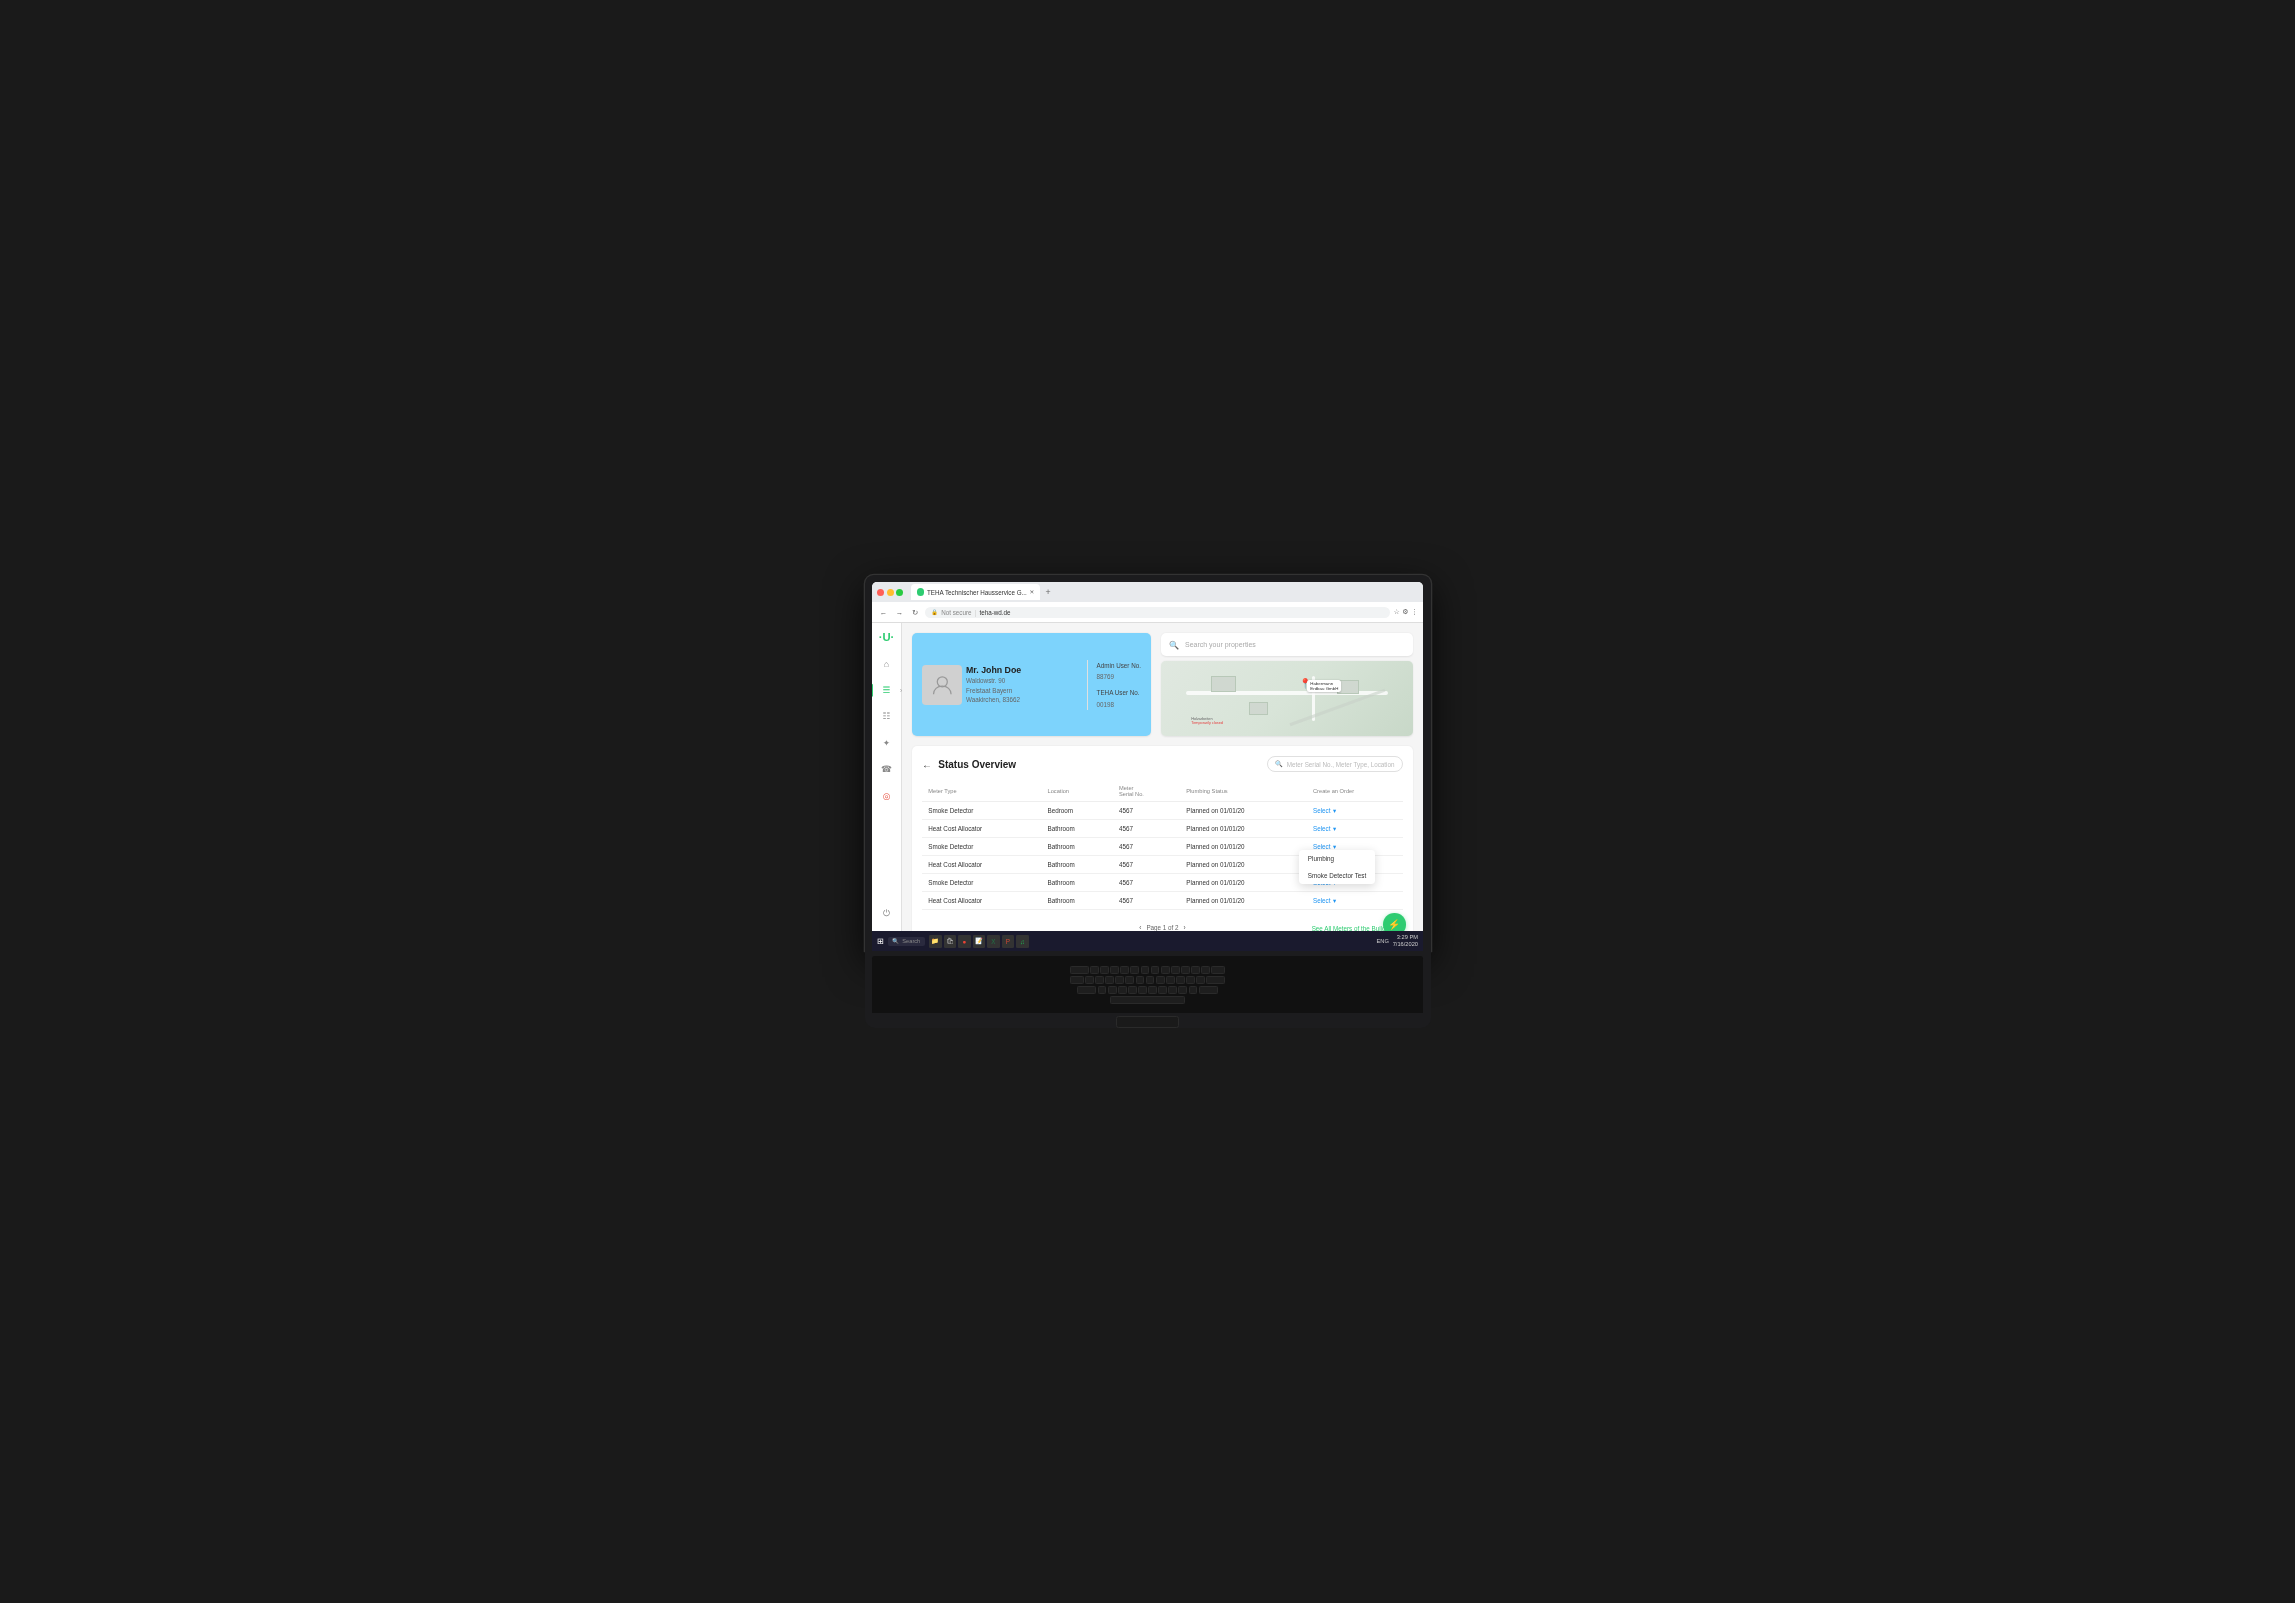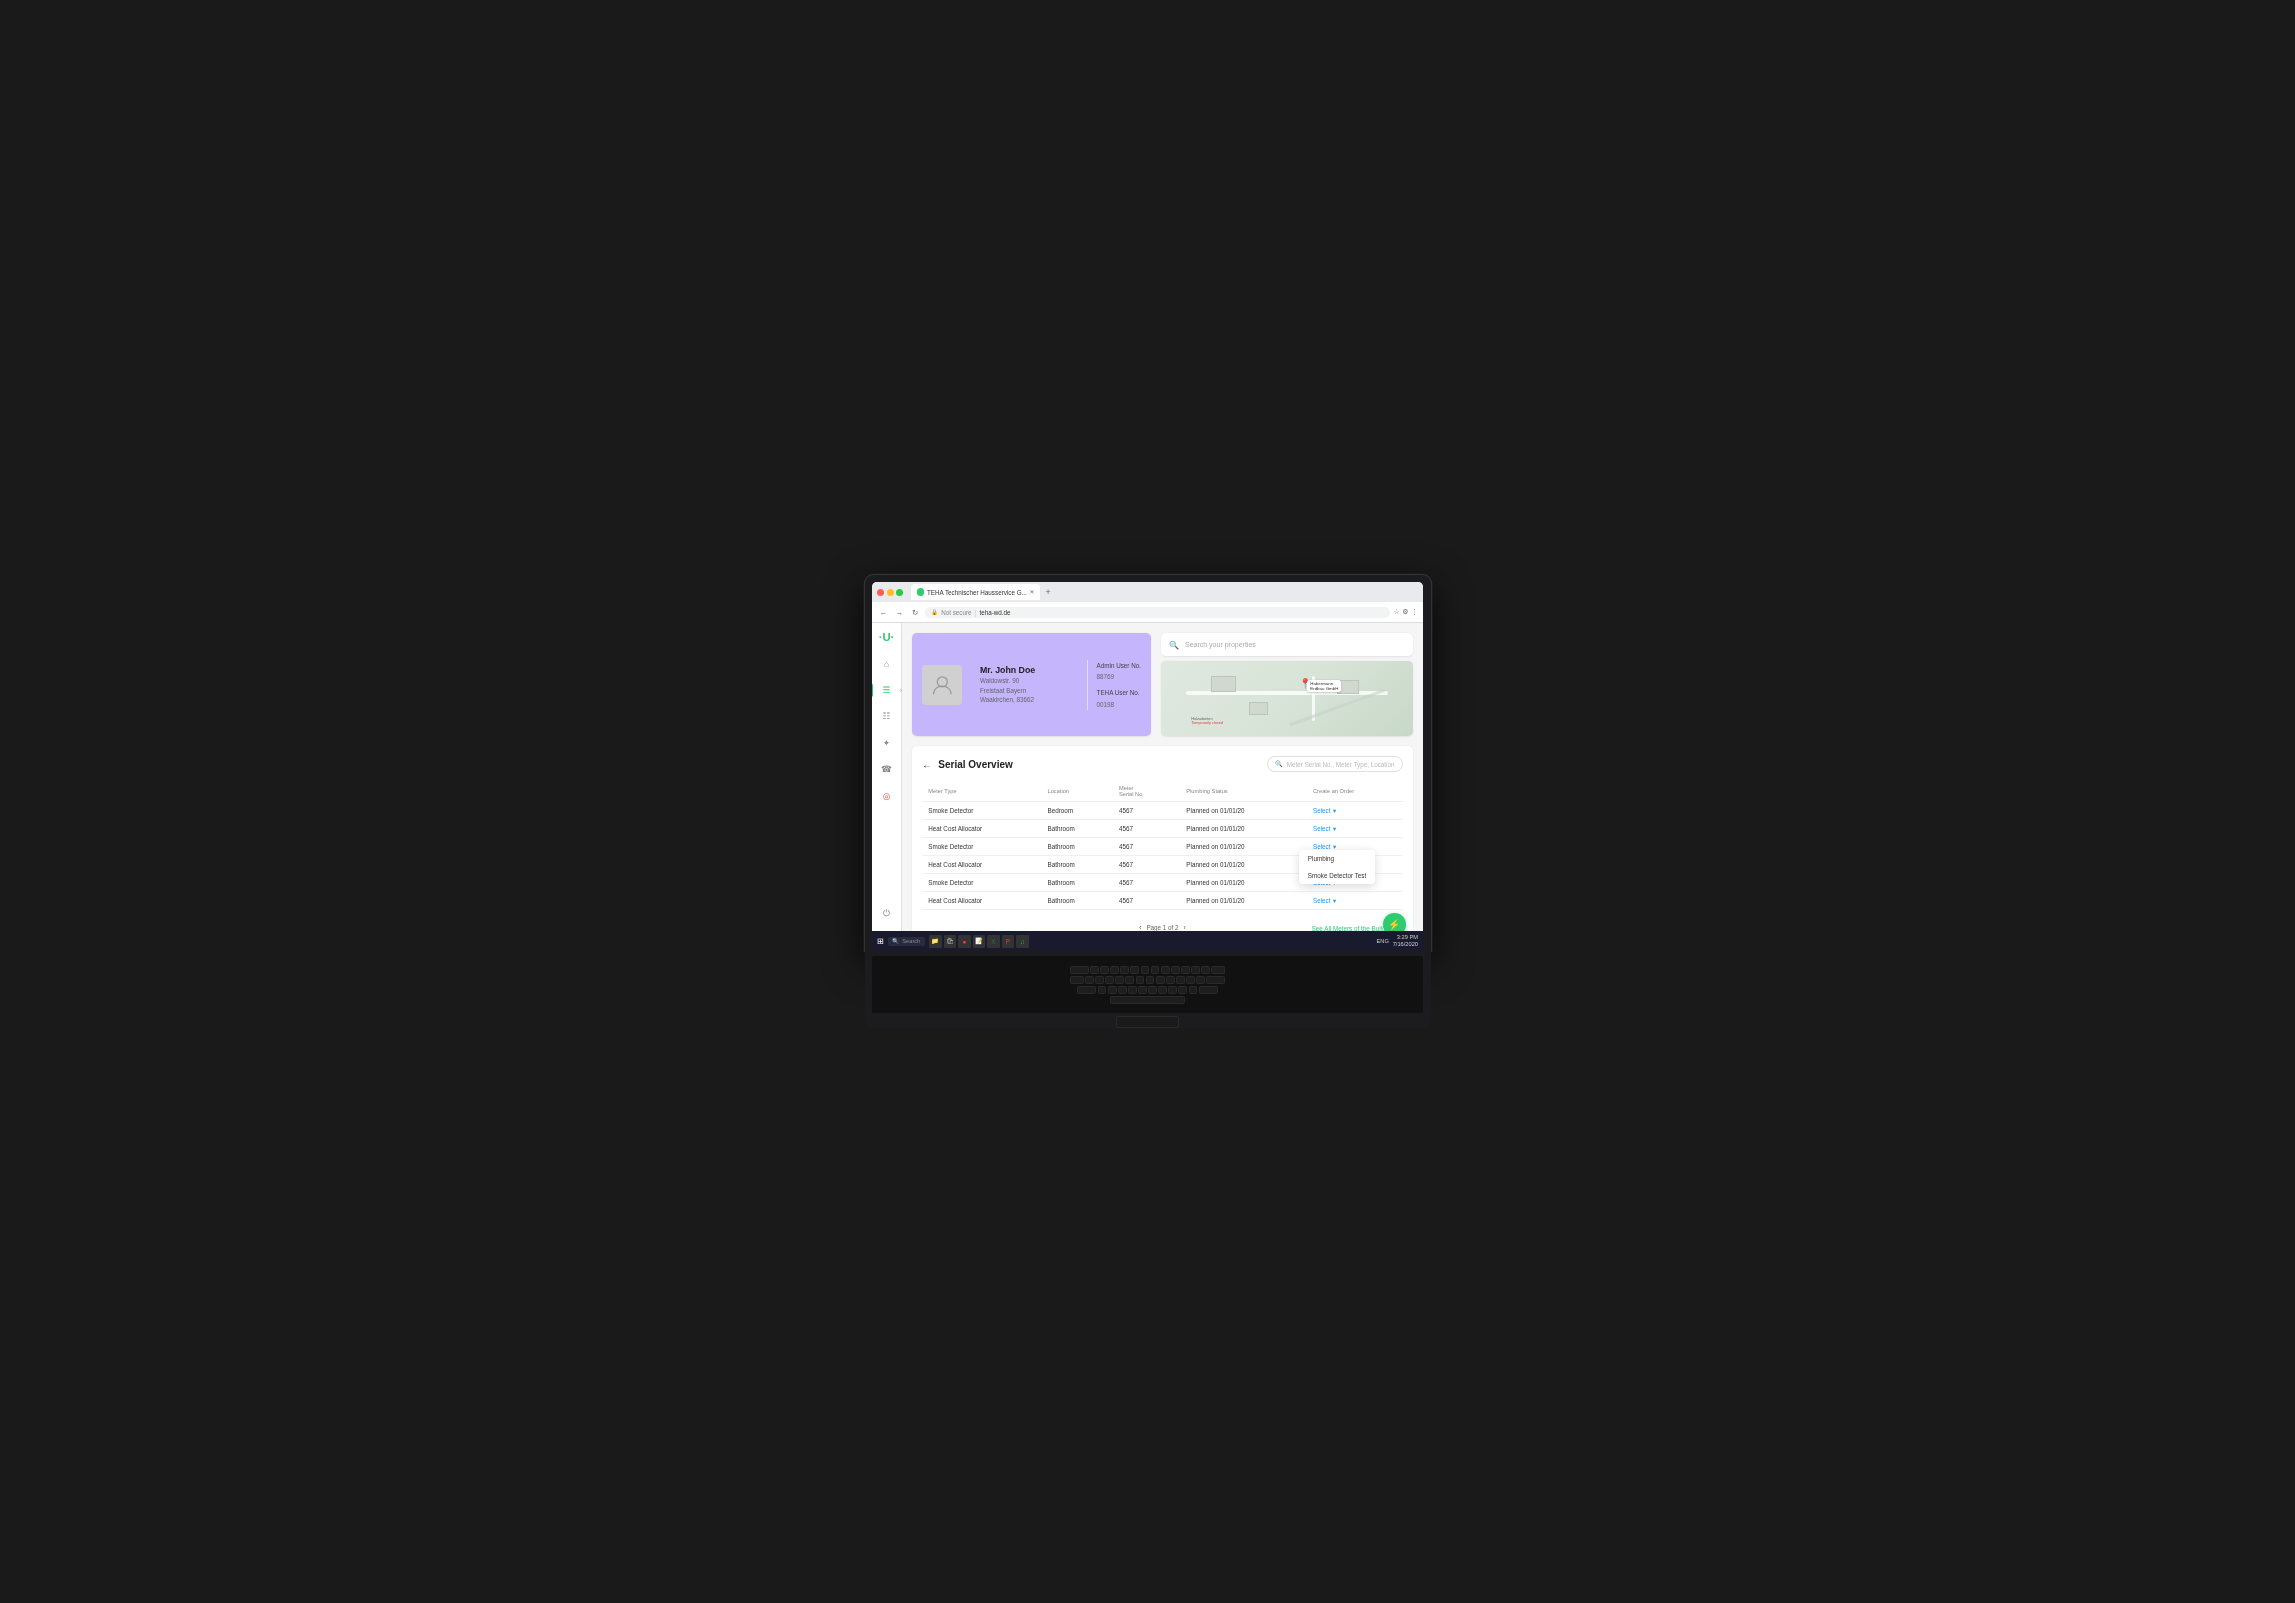--- a/index.html
+++ b/index.html
@@ -212,25 +212,25 @@
     }
 
     
     .profile-section {
       display: flex;
       gap: 10px;
       margin-bottom: 10px;
     }
 
     .profile-card {
-      background: #c4b5fd;
+      background: #7dd3fc;
       border-radius: 5px;
       padding: 10px;
       display: flex;
-      gap: 18px;
+      gap: 4px;
       align-items: center;
       flex: 0 0 auto;
       width: 239px;
       box-shadow: 0 0.6px 1.9px rgba(0,0,0,0.08);
     }
 
     .avatar-placeholder {
       width: 40px;
       height: 40px;
       background: #d0d0d0;
@@ -782,21 +782,21 @@
                   </div>
                 </div>
               </div>
             </div>
           </div>
 
           <div class="meter-section">
             <div class="meter-header">
               <div class="meter-title-group">
                 <span class="back-arrow">←</span>
-                <span class="meter-title">Serial Overview</span>
+                <span class="meter-title">Status Overview</span>
               </div>
               <div class="meter-search">
                 <span>🔍</span>
                 <span style="color:#bbb">Meter Serial No., Meter Type, Location</span>
               </div>
             </div>
 
             <table class="meter-table">
               <thead>
                 <tr>

